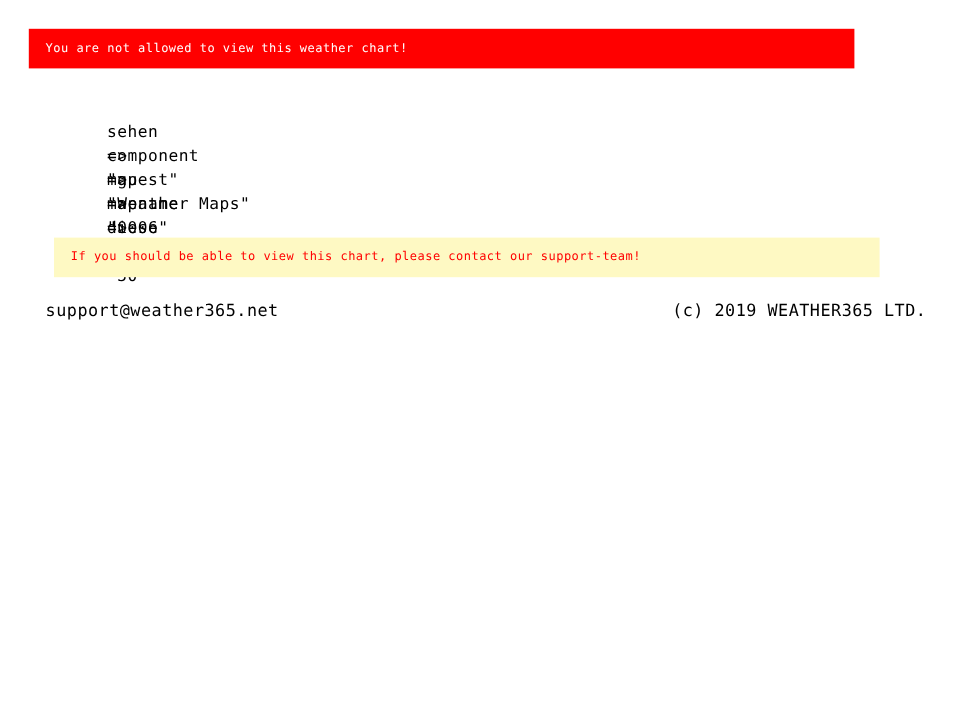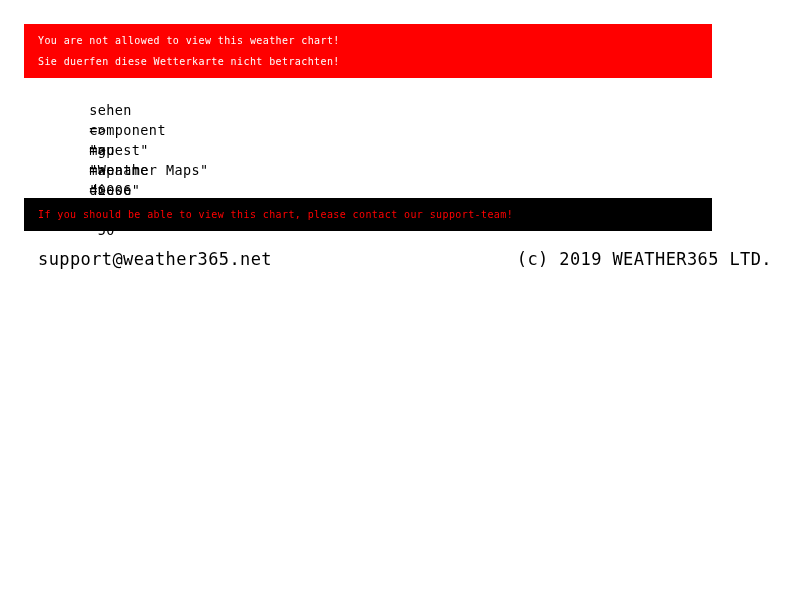--- a/index.html
+++ b/index.html
@@ -33,22 +33,23 @@
     letter-spacing: 0.4px;
     white-space: nowrap;
   }
   .banner-error {
     top: 24px;
     background: #ff0000;
     color: #ffffff;
   }
   .banner-info {
     top: 198px;
-    background: #000000;
+    background: #fef9c3;
     color: #ff0000;
+    margin-left: 21px;
   }
   .banner-line {
     display: block;
   }
   .params {
     position: absolute;
     left: 38px;
     top: 80px;
     font-size: 13.5px;
     line-height: 20px;
@@ -68,40 +69,39 @@
     width: 36px;
   }
   .param-val {
     display: inline-block;
   }
   .footer {
     position: absolute;
     left: 38px;
     top: 249px;
     width: 734px;
-    font-size: 17px;
+    font-size: 14px;
     line-height: 20px;
     letter-spacing: 0.4px;
     display: flex;
     justify-content: space-between;
     align-items: baseline;
     white-space: nowrap;
   }
   .footer-right {
     text-align: right;
   }
 </style>
 </head>
 <body>
 
 <div class="page">
 
   <div class="banner banner-error">
     <span class="banner-line">You are not allowed to view this weather chart!</span>
-    <span class="banner-line">Sie duerfen diese Wetterkarte nicht betrachten!</span>
   </div>
 
   <div class="params">
     <span class="param-row">
       <span class="param-key">sehen</span>
       <span class="param-arrow">=&gt;</span>
       <span class="param-val">"guest"</span>
     </span>
     <span class="param-row">
       <span class="param-key">component</span>

